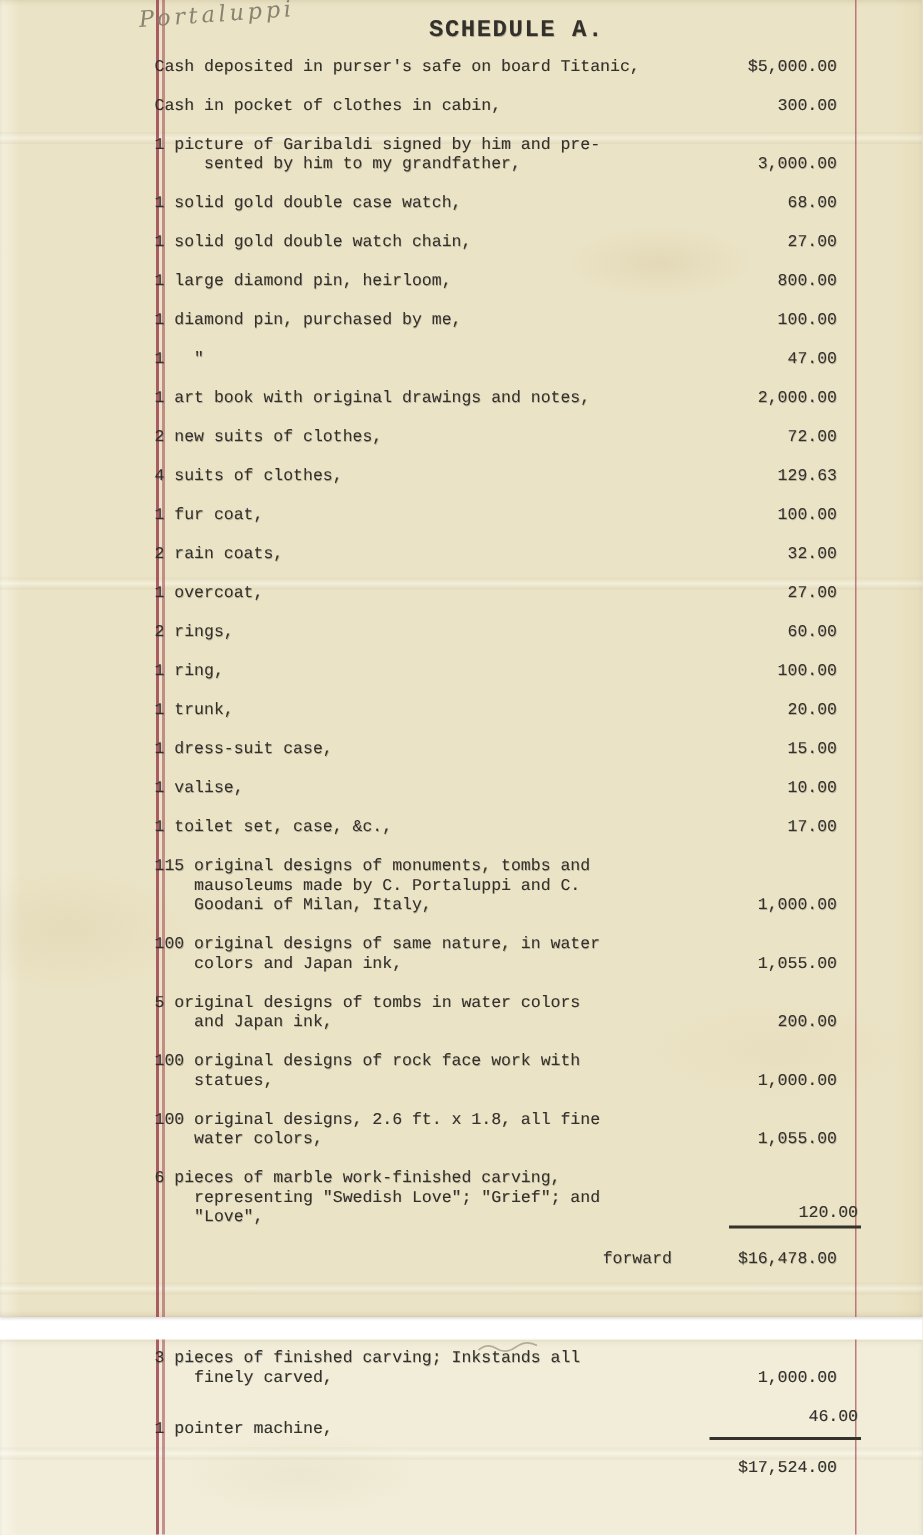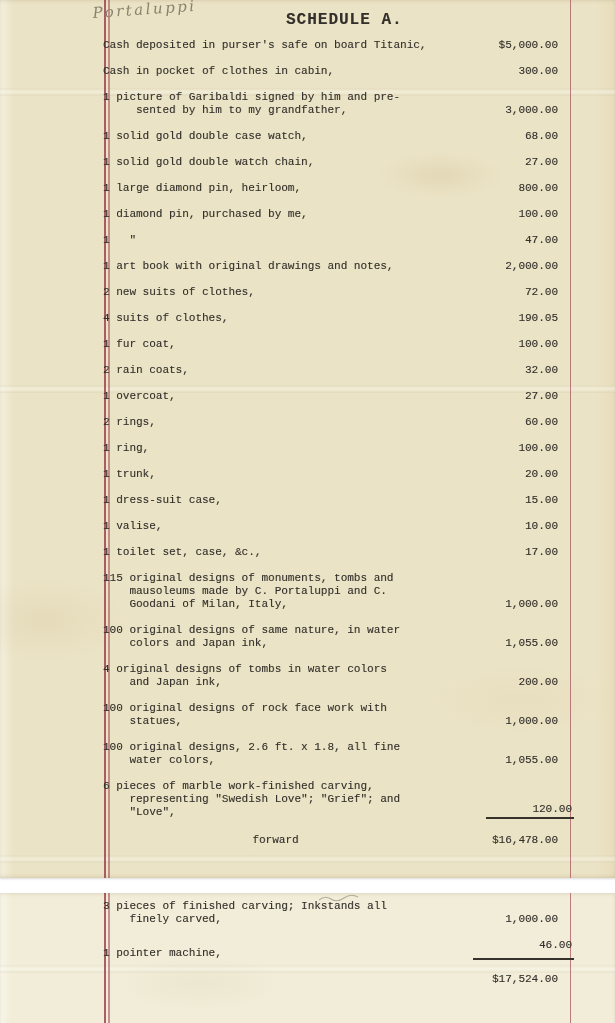--- a/index.html
+++ b/index.html
@@ -66,21 +66,21 @@
   .amt  { white-space:pre; margin-left:8px; }
   .amt.ruled {
     border-bottom:2px solid #35322c;
     padding:0 2px 1px 46px; margin-right:-16px;
   }
   .amt.ruled2 {
     border-bottom:2px solid #35322c;
     padding:0 2px 6px 66px; margin-right:-16px;
   }
   .row.forward-row { margin-top:15px; }
-  .forward-label { flex:1; text-align:center; padding-right:36px; white-space:pre; }
+  .forward-label { flex:1; text-align:right; padding-right:36px; white-space:pre; }
   .row.total-row { justify-content:flex-end; margin-top:12px; }
   #pencil-scribble { position:absolute; left:318px; top:1px; opacity:0.7; }
 </style>
 </head>
 <body>
 
 <div class="strip" id="strip1">
   <div class="crease" style="top:88px"></div>
   <div class="crease" style="top:385px"></div>
   <div class="crease" style="top:855px"></div>
@@ -127,21 +127,21 @@
     <div class="row">
       <div class="desc">1 art book with original drawings and notes,</div>
       <div class="amt">2,000.00</div>
     </div>
     <div class="row">
       <div class="desc">2 new suits of clothes,</div>
       <div class="amt">72.00</div>
     </div>
     <div class="row">
       <div class="desc">4 suits of clothes,</div>
-      <div class="amt">190.05</div>
+      <div class="amt">129.63</div>
     </div>
     <div class="row">
       <div class="desc">1 fur coat,</div>
       <div class="amt">100.00</div>
     </div>
     <div class="row">
       <div class="desc">2 rain coats,</div>
       <div class="amt">32.00</div>
     </div>
     <div class="row">
@@ -177,21 +177,21 @@
     mausoleums made by C. Portaluppi and C.
     Goodani of Milan, Italy,</div>
       <div class="amt">1,000.00</div>
     </div>
     <div class="row">
       <div class="desc">100 original designs of same nature, in water
     colors and Japan ink,</div>
       <div class="amt">1,055.00</div>
     </div>
     <div class="row">
-      <div class="desc">4 original designs of tombs in water colors
+      <div class="desc">5 original designs of tombs in water colors
     and Japan ink,</div>
       <div class="amt">200.00</div>
     </div>
     <div class="row">
       <div class="desc">100 original designs of rock face work with
     statues,</div>
       <div class="amt">1,000.00</div>
     </div>
     <div class="row">
       <div class="desc">100 original designs, 2.6 ft. x 1.8, all fine

